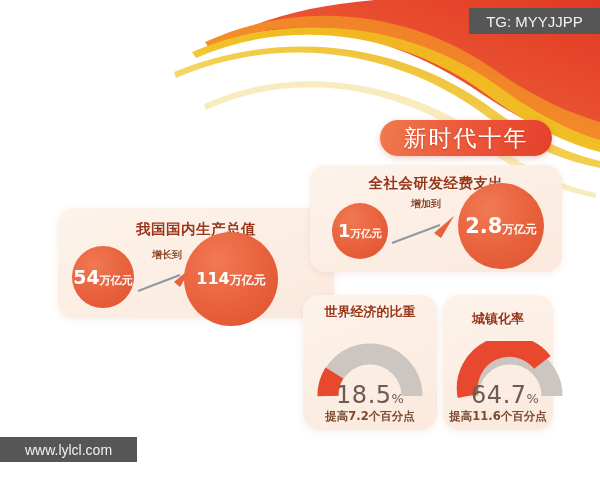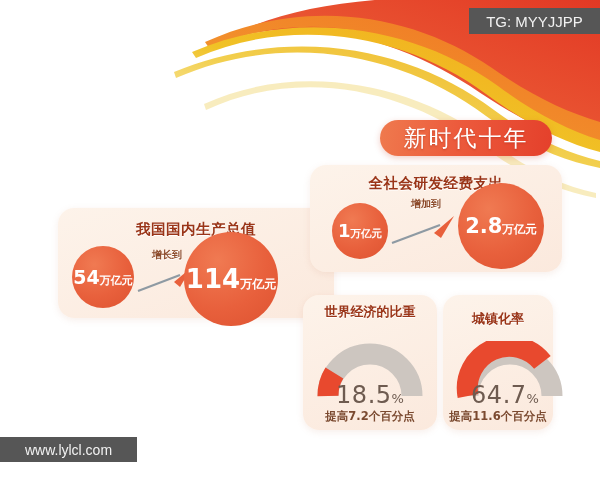--- a/index.html
+++ b/index.html
@@ -158,21 +158,21 @@
 
     <div class="arrow-wrap" style="left:78px; top:40px; width:62px; height:46px;">
       <div class="arrow-label" style="top:0;">增长到</div>
       <svg width="62" height="30" viewBox="0 0 62 30" style="position:absolute;left:0;top:17px;">
         <line x1="2" y1="26" x2="44" y2="10" stroke="#8e9aa3" stroke-width="2.2"></line>
         <polygon points="38,17 56,2 44,22" fill="#e8603c"></polygon>
       </svg>
     </div>
 
     <div class="bubble" style="left:126px; top:24px; width:94px; height:94px;">
-      <span><span class="val" style="font-size:26px;">114</span><span class="unit" style="font-size:12px;">万亿元</span></span>
+      <span><span class="val" style="font-size:16px;">114</span><span class="unit" style="font-size:12px;">万亿元</span></span>
     </div>
   </div>
 
   <div class="card" id="rnd-card">
     <div class="card-title">全社会研发经费支出</div>
 
     <div class="bubble" style="left:22px; top:38px; width:56px; height:56px;">
       <span><span class="val" style="font-size:18px;">1</span><span class="unit" style="font-size:10.5px;">万亿元</span></span>
     </div>
 

